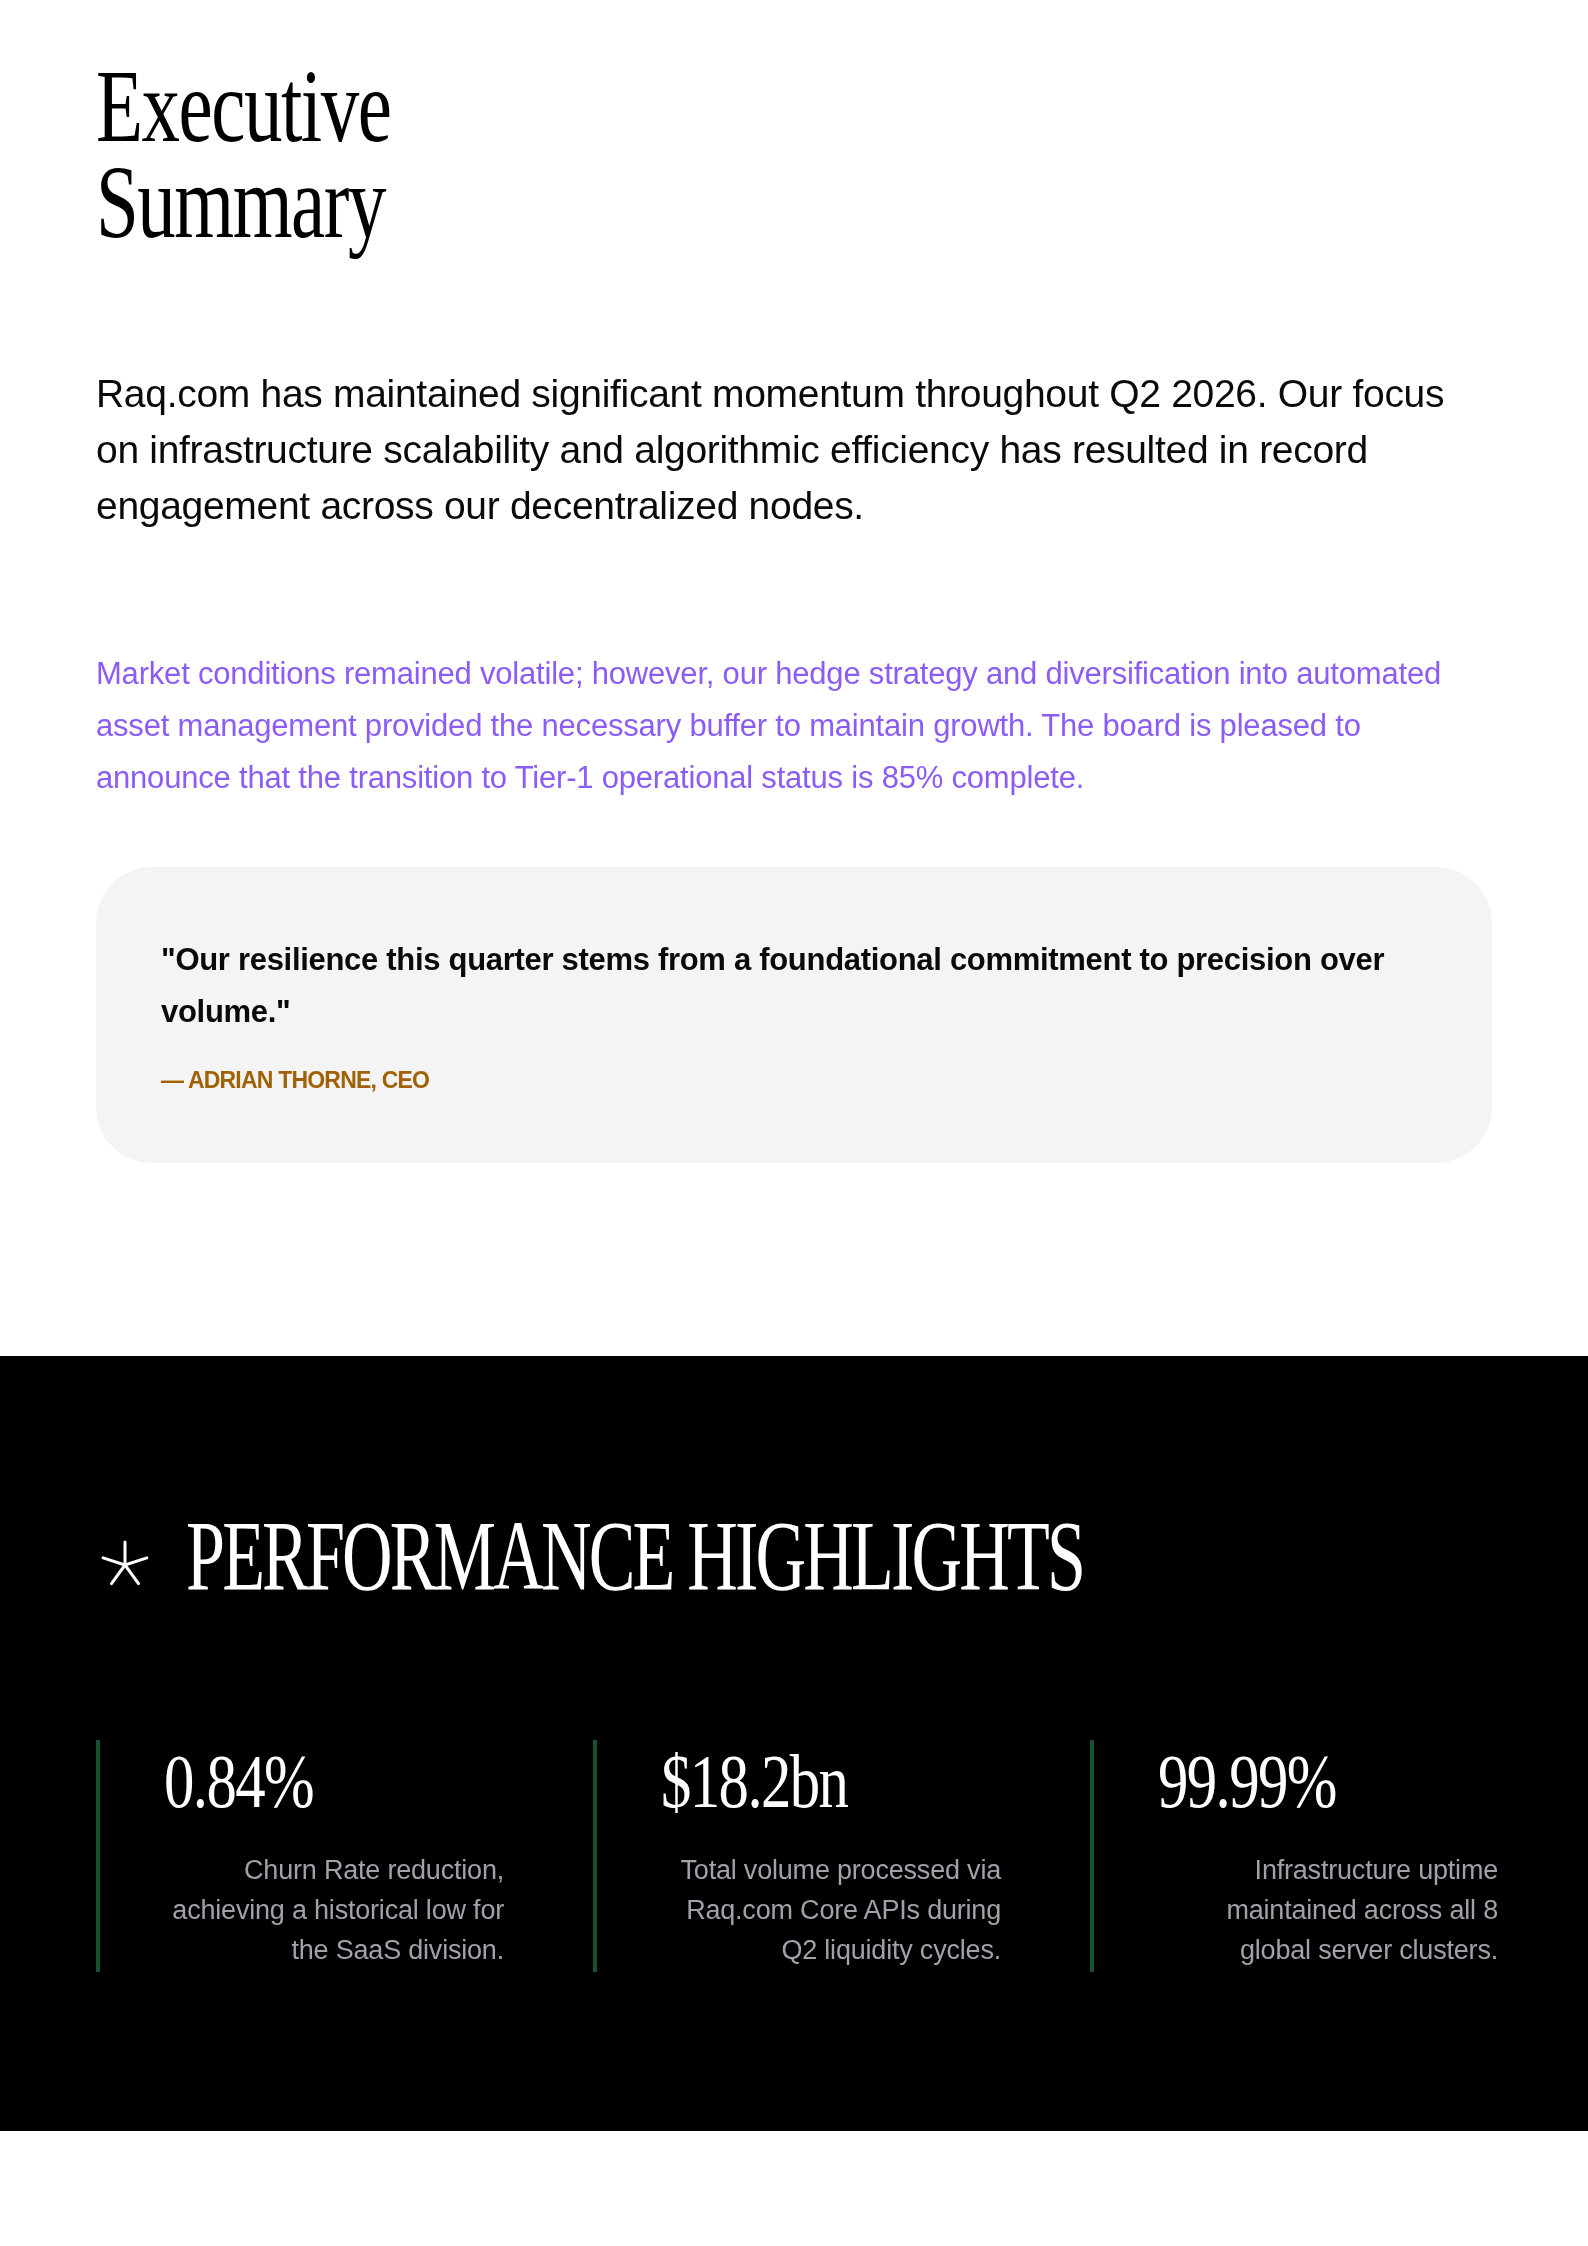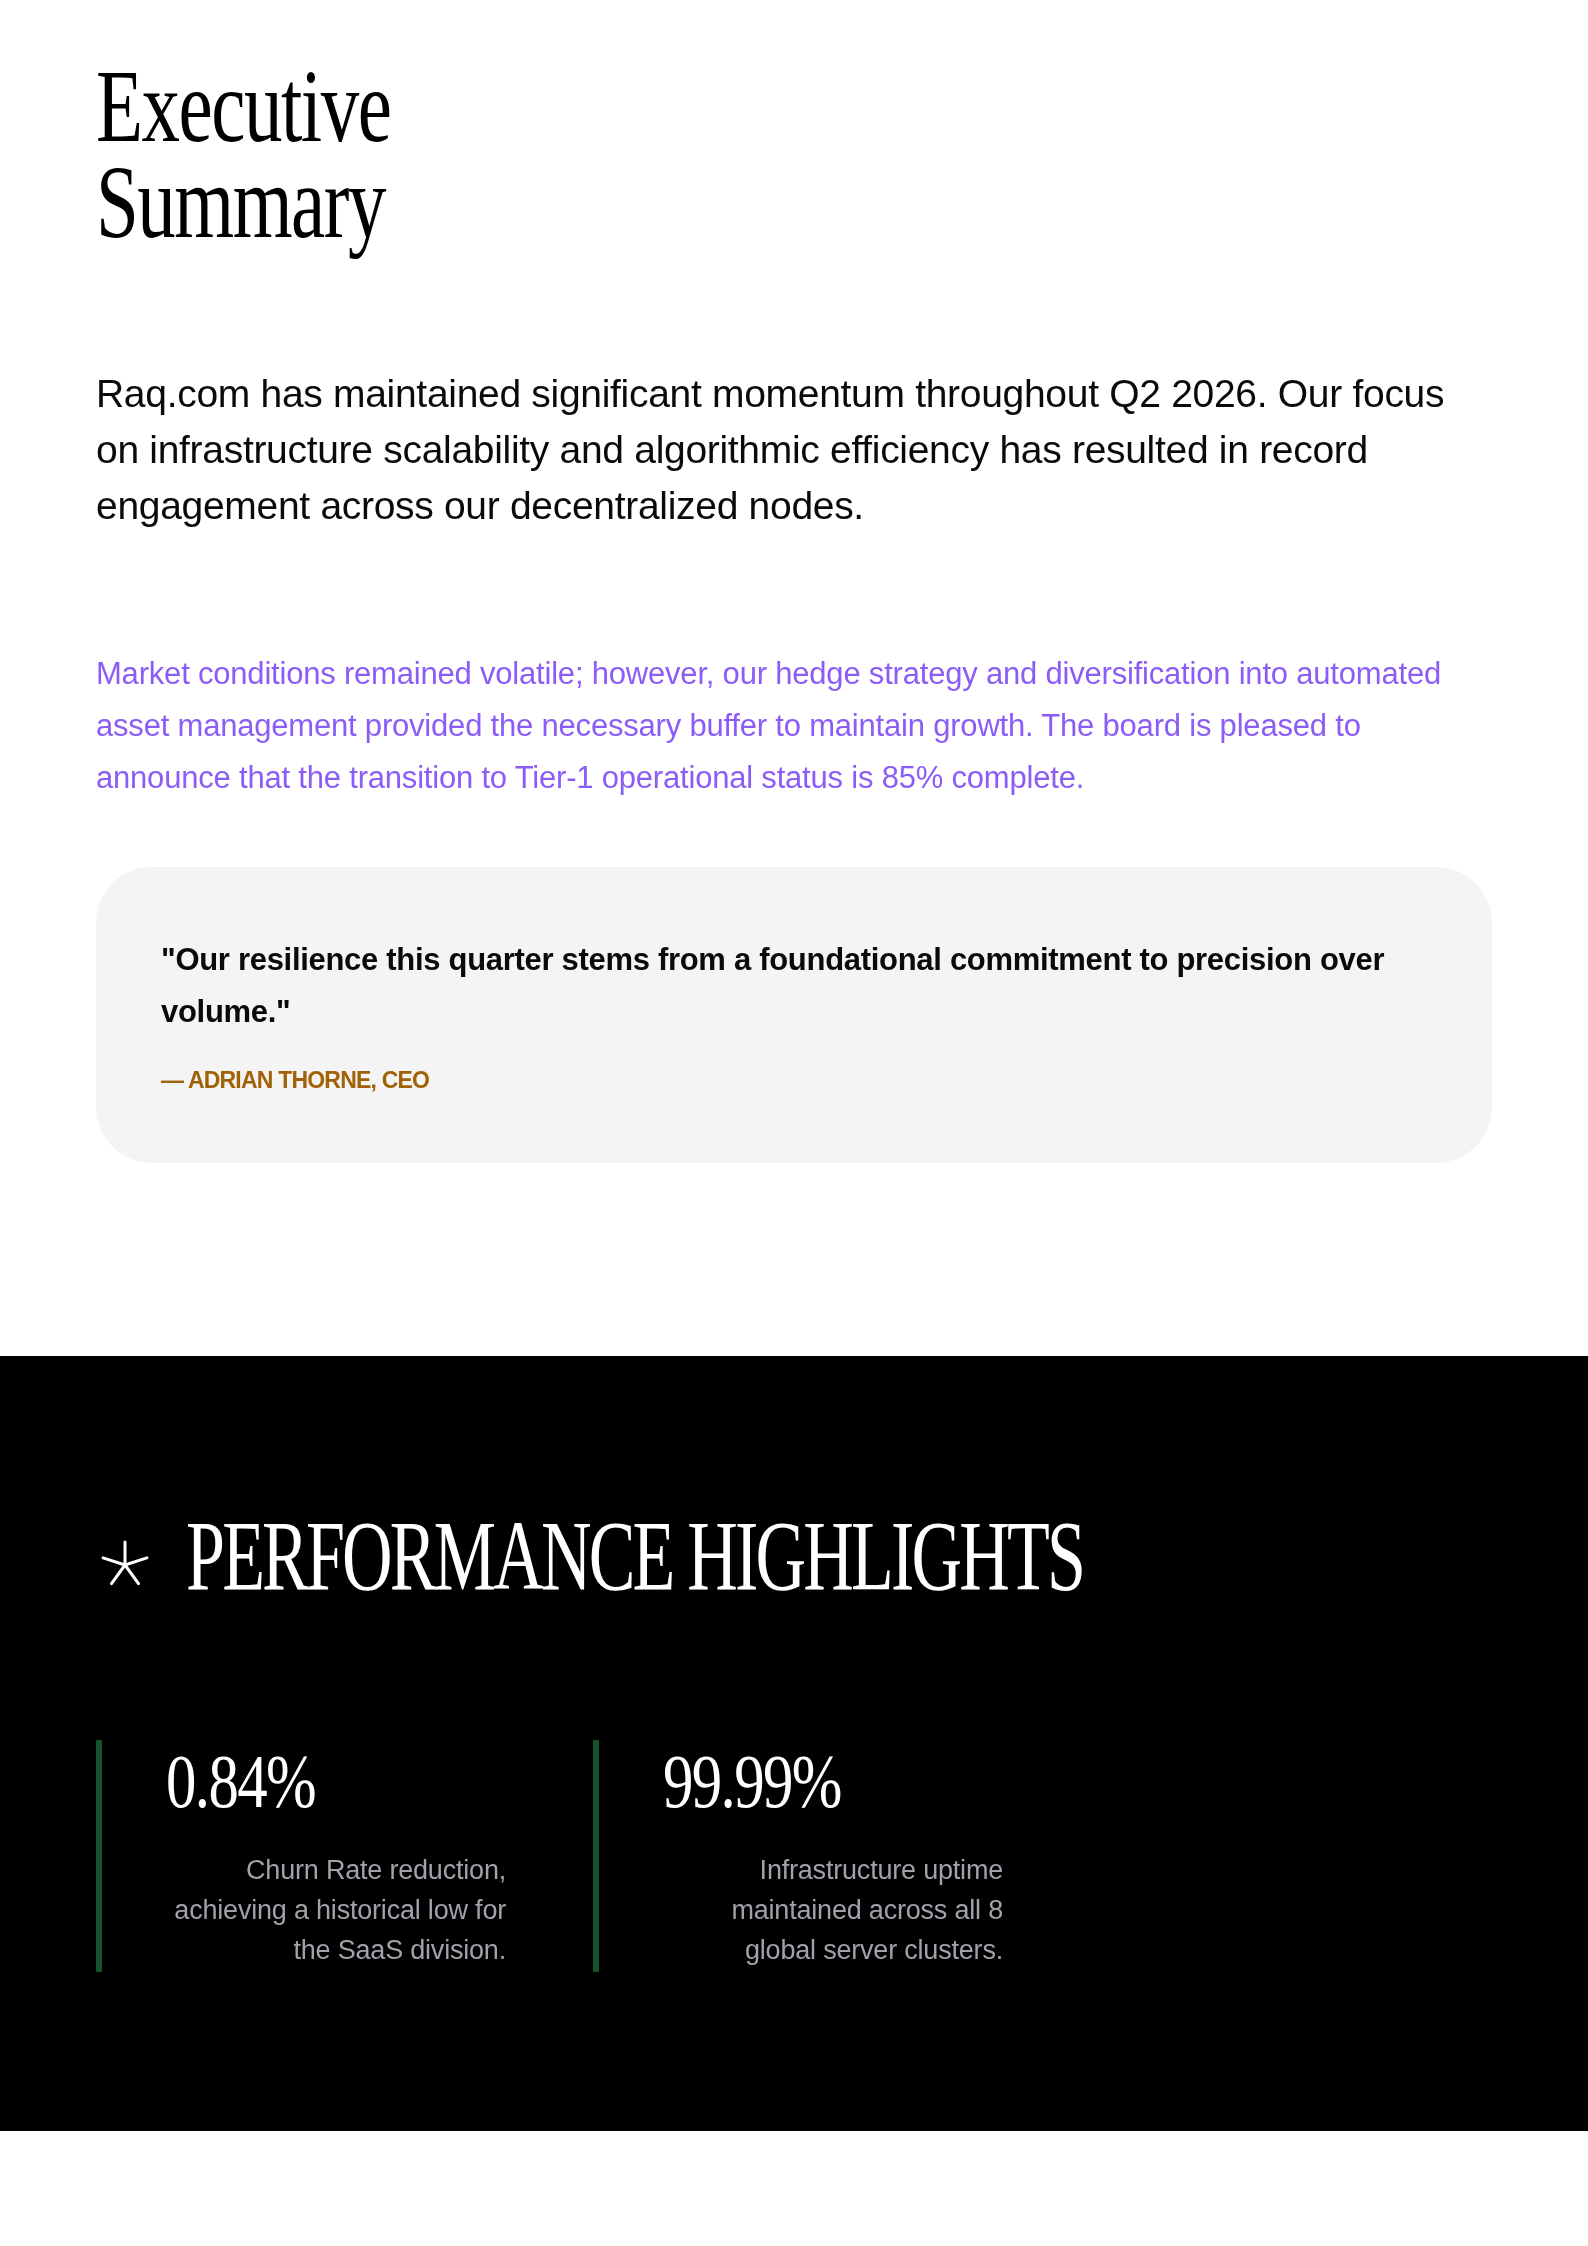--- a/index.html
+++ b/index.html
@@ -136,21 +136,21 @@
     left: 96px;
     top: 384px;
     width: 1396px;
     height: 232px;
     display: flex;
   }
   .stat {
     position: relative;
     width: 497px;
     height: 232px;
-    border-left: 6px solid #14532d;
+    border-left: 4px solid #14532d;
   }
   .stat:last-child { width: 402px; }
   .stat-value {
     position: absolute;
     left: 64px;
     top: -4px;
     font-family: "Liberation Serif", "DejaVu Serif", serif;
     font-size: 76px;
     line-height: 90px;
     font-weight: 400;
@@ -206,17 +206,21 @@
     </span>
     <h2 class="hl-title">PERFORMANCE HIGHLIGHTS</h2>
   </div>
 
   <div class="stats">
     <div class="stat">
       <div class="stat-value">0.84%</div>
       <p class="stat-desc">Churn Rate reduction, achieving a historical low for the SaaS division.</p>
     </div>
     <div class="stat">
+      <div class="stat-value">$18.2bn</div>
+      <p class="stat-desc">Total volume processed via Raq.com Core APIs during Q2 liquidity cycles.</p>
+    </div>
+    <div class="stat">
       <div class="stat-value">99.99%</div>
       <p class="stat-desc">Infrastructure uptime maintained across all 8 global server clusters.</p>
     </div>
   </div>
 </section>
 
 </body></html>

